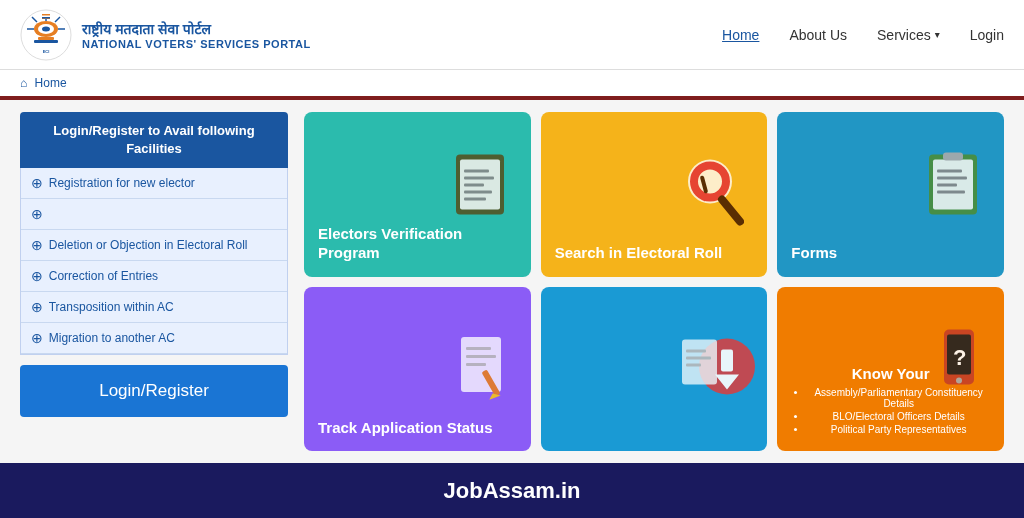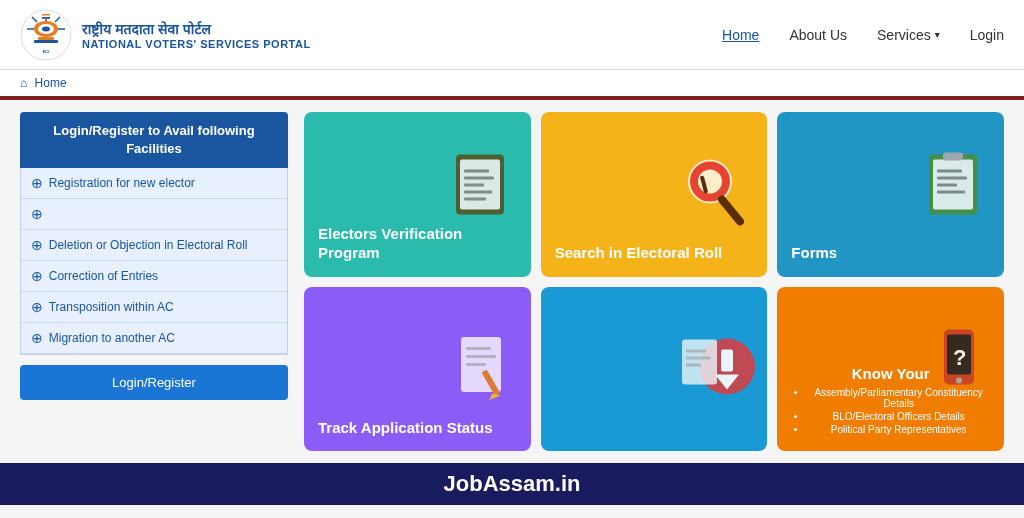--- a/index.html
+++ b/index.html
@@ -115,22 +115,22 @@
     .sidebar-item-icon {
       color: #1a56a0;
       font-size: 14px;
       flex-shrink: 0;
     }
     .login-btn {
       background: #1a75d4;
       color: #fff;
       border: none;
       width: 100%;
-      padding: 10px;
-      font-size: 13px;
+      padding: 16px;
+      font-size: 17px;
       cursor: pointer;
       margin-top: 10px;
       border-radius: 4px;
     }
 
     
     .grid {
       flex: 1;
       display: grid;
       grid-template-columns: repeat(3, 1fr);
@@ -188,21 +188,21 @@
     }
 
     
     .footer-banner {
       background: #1a1a5e;
       color: #fff;
       text-align: center;
       padding: 12px;
       font-size: 22px;
       font-weight: bold;
-      height: 42px;
+      height: 55px;
       display: flex;
       align-items: center;
       justify-content: center;
     }
     .footer-banner span { color: #fff; }
   </style>
 </head>
 <body>
 
 <div class="header">

